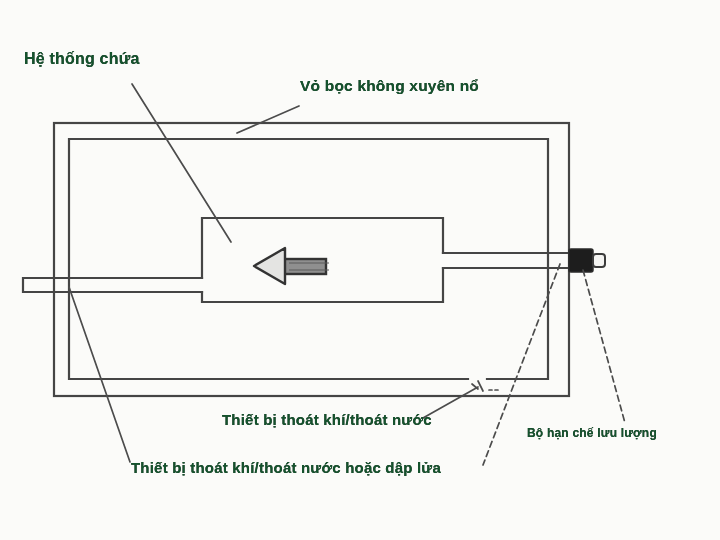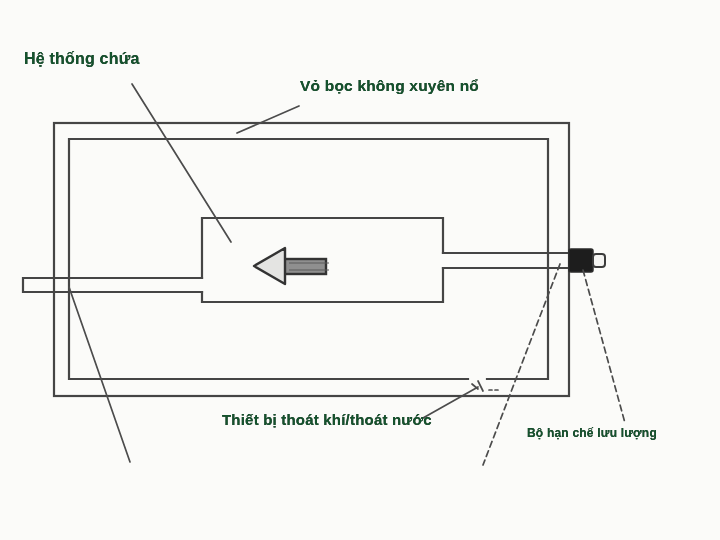--- a/index.html
+++ b/index.html
@@ -95,15 +95,16 @@
     <path d="M560,264 L483,465" class="ln-dash"></path>
     <path d="M583,270 L625,423" class="ln-dash"></path>
   </svg>
 
   <div id="label-containment" class="diagram-label">Hệ thống chứa</div>
 
   <div id="label-enclosure" class="diagram-label">Vỏ bọc không xuyên nổ</div>
 
   <div id="label-vent-drain" class="diagram-label">Thiết bị thoát khí/thoát nước</div>
 
+  <div id="label-vent-flame" class="diagram-label">Thiết bị thoát khí/thoát nước hoặc dập lửa</div>
 
   <div id="label-restrictor" class="diagram-label">Bộ hạn chế lưu lượng</div>
 </div>
 
 </body></html>

